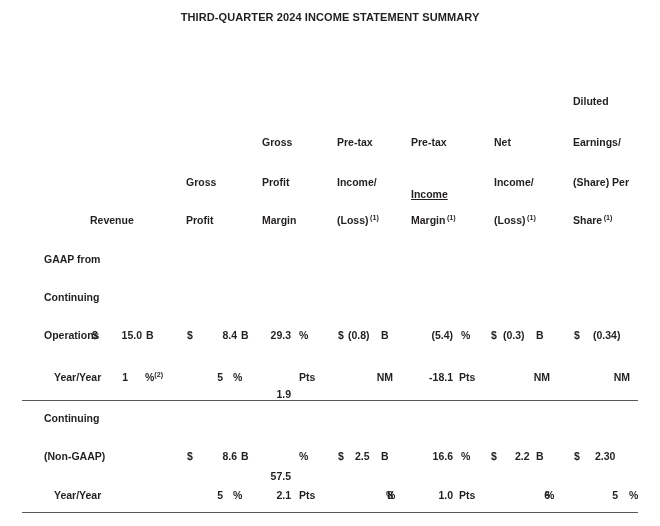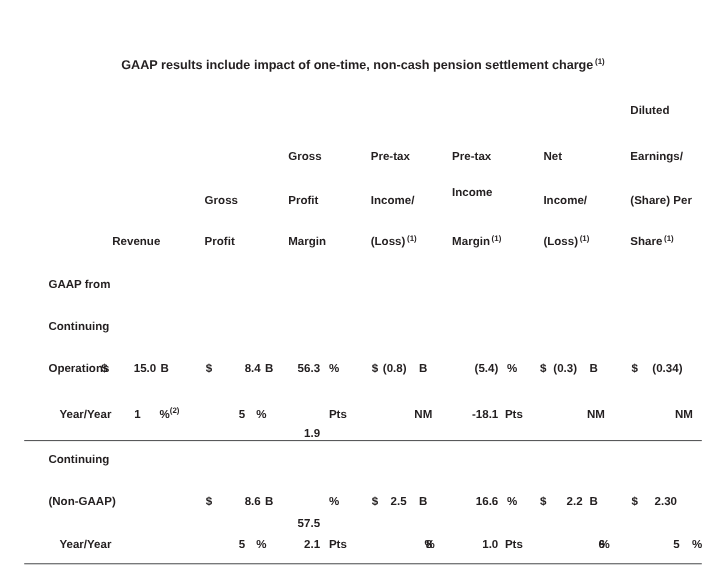--- a/index.html
+++ b/index.html
@@ -85,38 +85,38 @@
     width: 616px;
     height: 0;
     border-top: 1.6px solid #58595b;
   }
 </style>
 </head>
 <body>
 
 <div id="page">
 
-
-  <div class="subtitle"><span>GAAP results include impact of one-time, non-cash pension settlement charge</span><sup>(1)</sup></div>
-
-  <div class="cell hdr la" style="left:102px; top:214px;">Revenue</div>
+  <div class="title">THIRD-QUARTER 2024 INCOME STATEMENT SUMMARY</div>
+
+
+  <div class="cell hdr la" style="left:90px; top:214px;">Revenue</div>
 
   <div class="cell hdr la" style="left:186px; top:176px;">Gross</div>
   <div class="cell hdr la" style="left:186px; top:214px;">Profit</div>
 
   <div class="cell hdr la" style="left:262px; top:136px;">Gross</div>
   <div class="cell hdr la" style="left:262px; top:176px;">Profit</div>
   <div class="cell hdr la" style="left:262px; top:214px;">Margin</div>
 
   <div class="cell hdr la" style="left:337px; top:136px;">Pre-tax</div>
   <div class="cell hdr la" style="left:337px; top:176px;">Income/</div>
   <div class="cell hdr la" style="left:337px; top:214px;"><span>(Loss)</span><sup>(1)</sup></div>
 
   <div class="cell hdr la" style="left:411px; top:136px;">Pre-tax</div>
-  <div class="cell hdr la" style="left:411px; top:169px;">Income</div>
+  <div class="cell hdr la" style="left:411px; top:188px;text-decoration:underline;">Income</div>
   <div class="cell hdr la" style="left:411px; top:214px;"><span>Margin</span><sup>(1)</sup></div>
 
   <div class="cell hdr la" style="left:494px; top:136px;">Net</div>
   <div class="cell hdr la" style="left:494px; top:176px;">Income/</div>
   <div class="cell hdr la" style="left:494px; top:214px;"><span>(Loss)</span><sup>(1)</sup></div>
 
   <div class="cell hdr la" style="left:573px; top:95px;">Diluted</div>
   <div class="cell hdr la" style="left:573px; top:136px;">Earnings/</div>
   <div class="cell hdr la" style="left:573px; top:176px;">(Share) Per</div>
   <div class="cell hdr la" style="left:573px; top:214px;"><span>Share</span><sup>(1)</sup></div>
@@ -127,21 +127,21 @@
   <div class="cell lbl la" style="left:38px; top:371px;">Year/Year</div>
 
   <div class="cell val la" style="left:92px; top:329px;">$</div>
   <div class="cell val ra" style="left:60px; top:329px; width:82px;">15.0</div>
   <div class="cell val la" style="left:146px; top:329px;">B</div>
 
   <div class="cell val la" style="left:187px; top:329px;">$</div>
   <div class="cell val ra" style="left:155px; top:329px; width:82px;">8.4</div>
   <div class="cell val la" style="left:241px; top:329px;">B</div>
 
-  <div class="cell val ra" style="left:228px; top:329px; width:63px;">56.3</div>
+  <div class="cell val ra" style="left:228px; top:329px; width:63px;">29.3</div>
   <div class="cell val la" style="left:299px; top:329px;">%</div>
 
   <div class="cell val la" style="left:338px; top:329px;">$</div>
   <div class="cell val la" style="left:348px; top:329px;">(0.8)</div>
   <div class="cell val la" style="left:381px; top:329px;">B</div>
 
   <div class="cell val ra" style="left:385px; top:329px; width:68px;">(5.4)</div>
   <div class="cell val la" style="left:461px; top:329px;">%</div>
 
   <div class="cell val la" style="left:491px; top:329px;">$</div>

